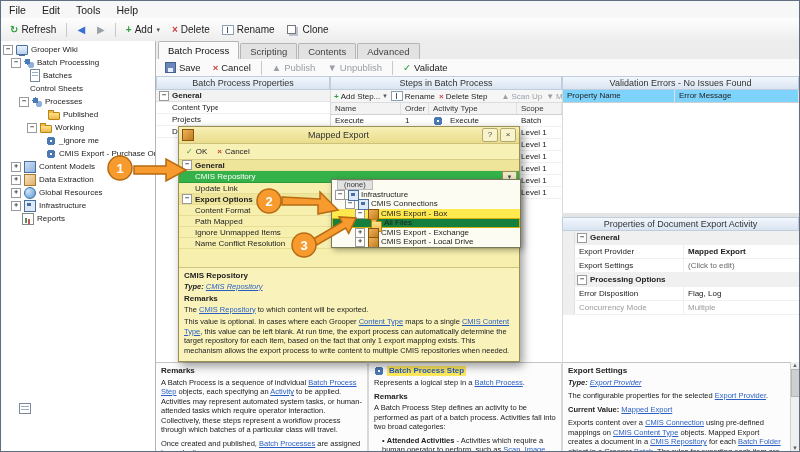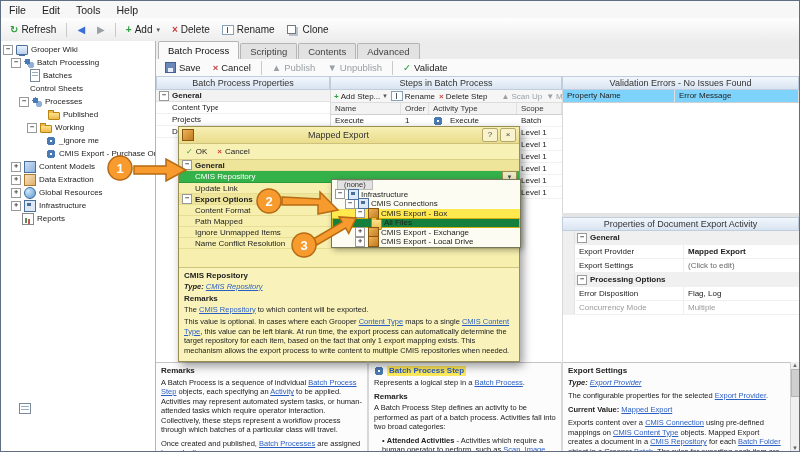--- a/index.html
+++ b/index.html
@@ -134,21 +134,21 @@
   .combo{margin-left:auto;margin-right:2px;width:13px;height:9px;background:#ece7c4;border:1px solid #99914f;
          font-size:6px;display:flex;align-items:center;justify-content:center;color:#444}
   .ddesc{position:absolute;left:0;right:0;top:140px;bottom:0;background:#f9f3bb;border-top:1px solid #cfc47c;
          padding:3px 5px;font-size:7.5px;line-height:9.5px;overflow:hidden}
   .ddesc p{margin:0 0 3px 0}
   .ddesc .h{font-weight:bold;font-size:8px;margin-bottom:1px}
 
   
   .dpopup{position:absolute;left:152px;top:52px;width:188px;height:67px;background:#fdfcf2;border:1px solid #77775a;
           box-shadow:2px 2px 6px rgba(0,0,0,.35);z-index:5;font-size:8px;overflow:hidden}
-  .prow{height:9.5px;display:flex;align-items:center;white-space:nowrap}
+  .prow{height:9.5px;display:flex;white-space:nowrap}
   .prow .ic{width:9px;height:9px;margin-right:2px}
   .prow.hl{background:#ffe94e}
   .prow.sel2{background:#15803d;box-shadow:inset 0 0 0 1px #d4af10}
   .chip{background:#e2e2e2;border:1px solid #bbb;padding:0 6px;margin-left:2px;font-size:7.5px;color:#333;line-height:8px}
 
   .callout{position:absolute;z-index:100;pointer-events:none}
 </style>
 </head>
 <body>
 

